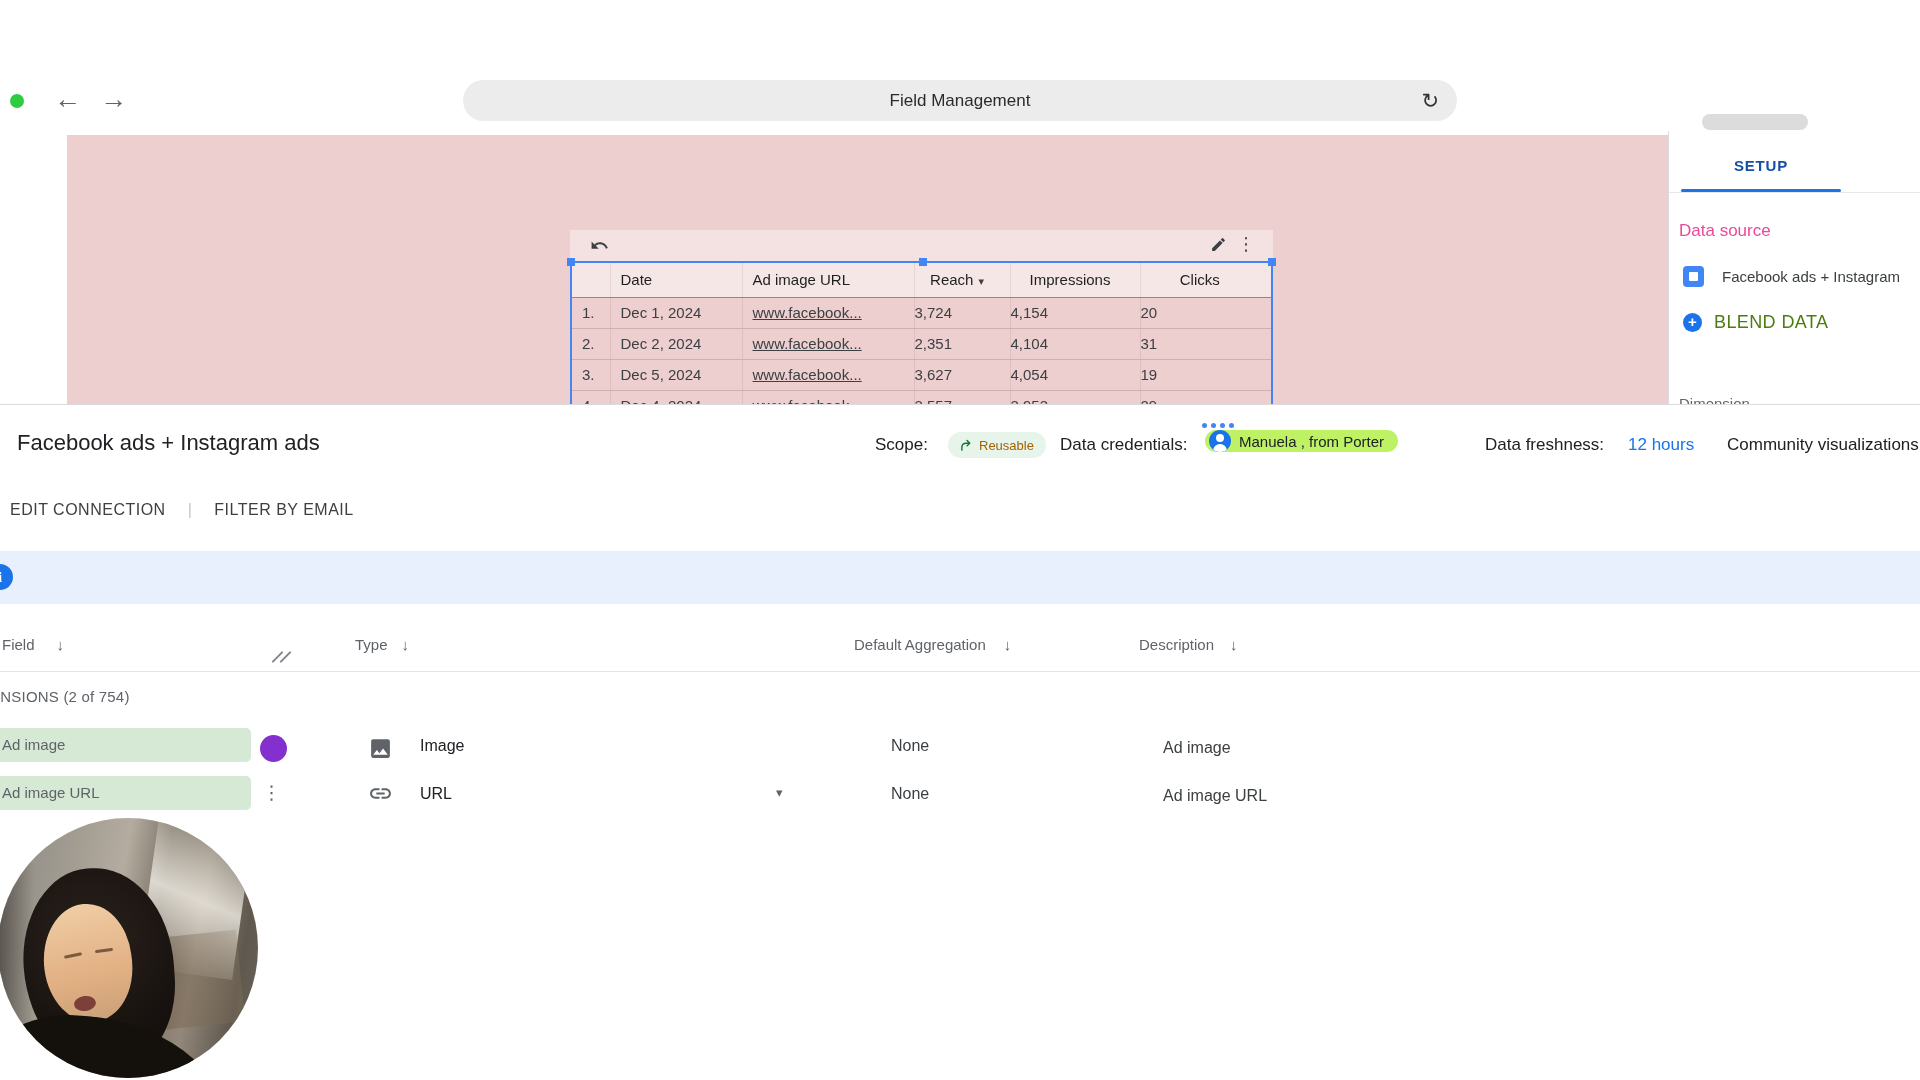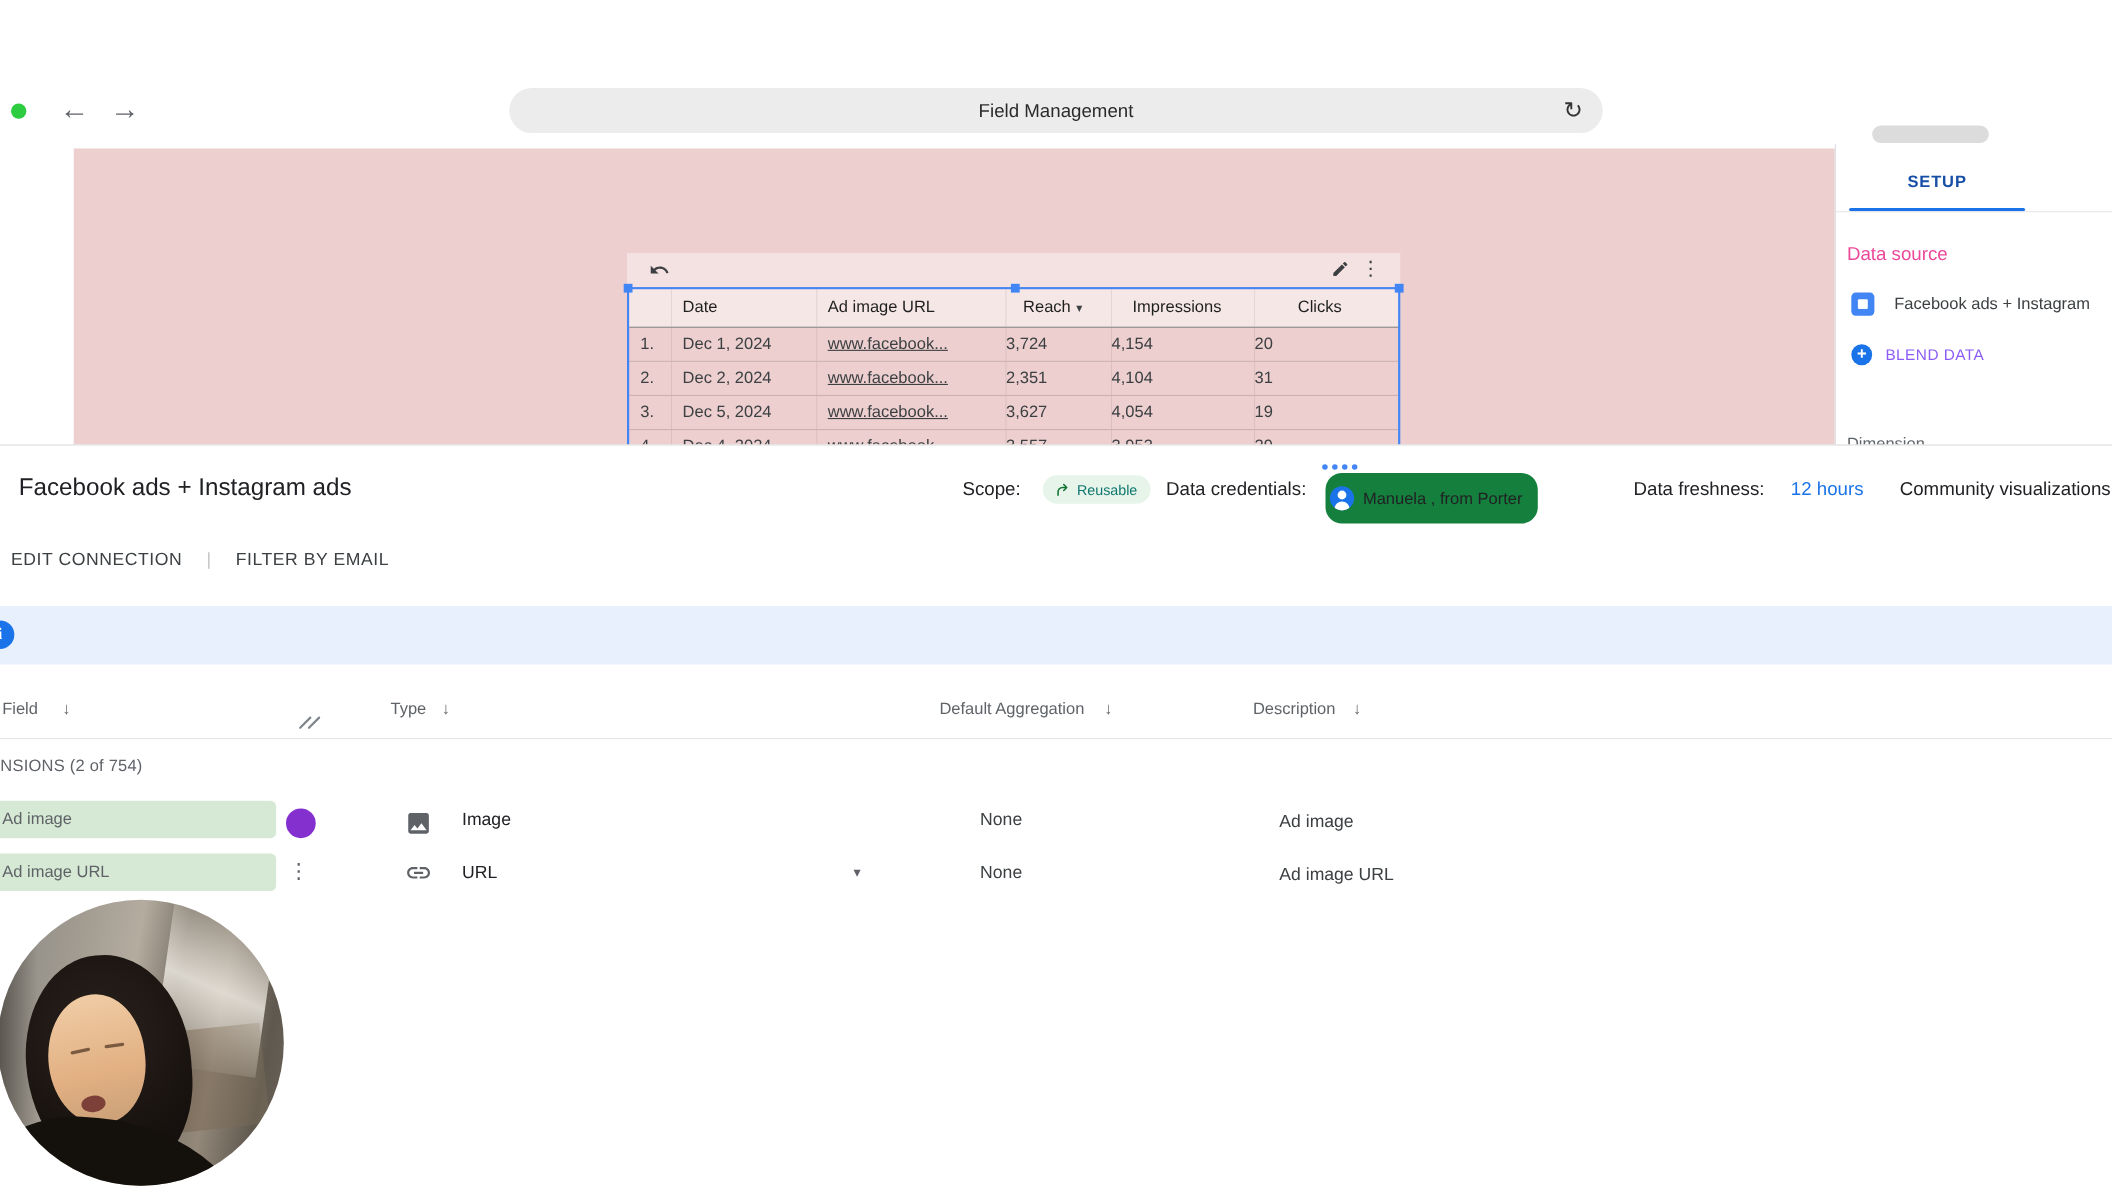--- a/index.html
+++ b/index.html
@@ -48,36 +48,36 @@
              font-weight:bold;letter-spacing:.8px;color:#174ea6}
   .setup-underline{position:absolute;left:12px;top:58px;width:160px;height:3px;background:#1a73e8;border-radius:2px}
   .ds-label{position:absolute;left:10px;top:90px;font-size:17px;color:#ec4899}
   .ds-chip{position:absolute;left:14px;top:132px;height:26px;display:flex;align-items:center}
   .ds-icon{width:21px;height:21px;border-radius:4px;background:#4285f4;position:relative;flex:0 0 auto}
   .ds-icon::after{content:"";position:absolute;left:6px;top:6px;width:9px;height:9px;background:#fff;border-radius:1px}
   .ds-name{margin-left:18px;font-size:15px;color:#3c4043;white-space:nowrap}
   .blend{position:absolute;left:14px;top:180px;height:22px;display:flex;align-items:center}
   .plus-circle{width:19px;height:19px;border-radius:50%;background:#1a73e8;color:#fff;text-align:center;
                line-height:18px;font-size:15px;font-weight:bold;flex:0 0 auto}
-  .blend-label{margin-left:12px;font-size:14px;letter-spacing:.4px;color:#8b5cf6;font-weight:500}
+  .blend-label{margin-left:12px;font-size:18px;letter-spacing:.4px;color:#4d7c0f;font-weight:500}
   .dim-label{position:absolute;left:10px;top:264px;font-size:15px;color:#5f6368}
 
   .canvas-divider{position:absolute;left:0;top:404px;width:1920px;height:1px;background:#dcdcdc}
 
   
   .src-title{position:absolute;left:17px;top:430px;font-size:22px;color:#202124}
   .metaRow{position:absolute;left:0;top:428px;width:1920px;height:34px;white-space:nowrap}
   .metaRow .lab{position:absolute;line-height:34px;font-size:17px;color:#202124}
   .m-scope{left:875px}.m-cred{left:1060px}.m-fresh{left:1485px}
   .m-freshval{position:absolute;left:1628px;line-height:34px;font-size:17px;color:#1a73e8}
   .m-community{position:absolute;left:1727px;line-height:34px;font-size:17px;color:#202124;width:260px;overflow:hidden}
   .badge{position:absolute;left:948px;top:4px;height:26px;border-radius:13px;background:#e6f4ea;
          display:flex;align-items:center;padding:0 12px}
-  .badge span{margin-left:6px;font-size:13px;color:#0f766e}
-  .credpill{position:absolute;left:1205px;top:2px;height:46px;border-radius:15px;background:#15803d;
+  .badge span{margin-left:6px;font-size:13px;color:#a16207}
+  .credpill{position:absolute;left:1205px;top:2px;height:22px;border-radius:15px;background:#bef264;
             display:flex;align-items:center;padding:0 14px 0 4px}
   .avatar{width:22px;height:22px;border-radius:50%;background:#1a73e8;position:relative;overflow:hidden;flex:0 0 auto}
   .avatar::before{content:"";position:absolute;left:7px;top:4px;width:8px;height:8px;border-radius:50%;background:#fff}
   .avatar::after{content:"";position:absolute;left:4px;top:14px;width:14px;height:9px;border-radius:7px 7px 0 0;background:#fff}
   .credname{margin-left:8px;font-size:15px;color:#202124}
 
   .actions{position:absolute;left:10px;top:501px;display:flex;align-items:flex-start;font-size:16px;
            font-weight:500;letter-spacing:.5px;color:#3c4043}
   .actions .pipe{margin:0 22px;color:#c4c4c4;font-weight:normal}
 

